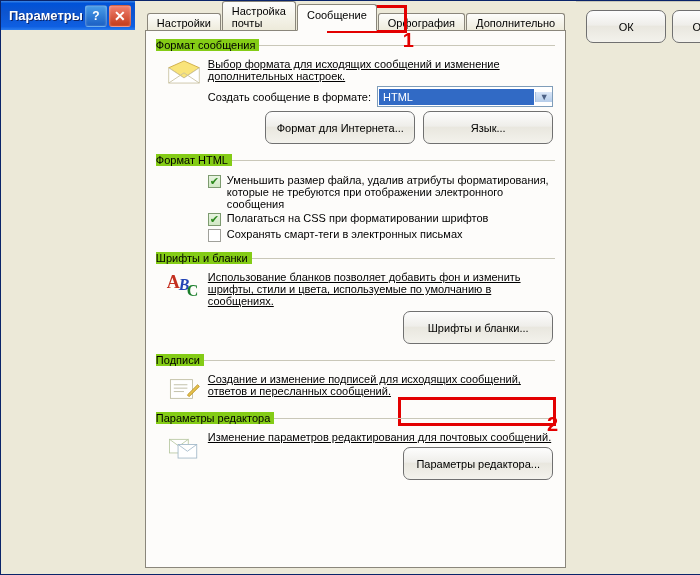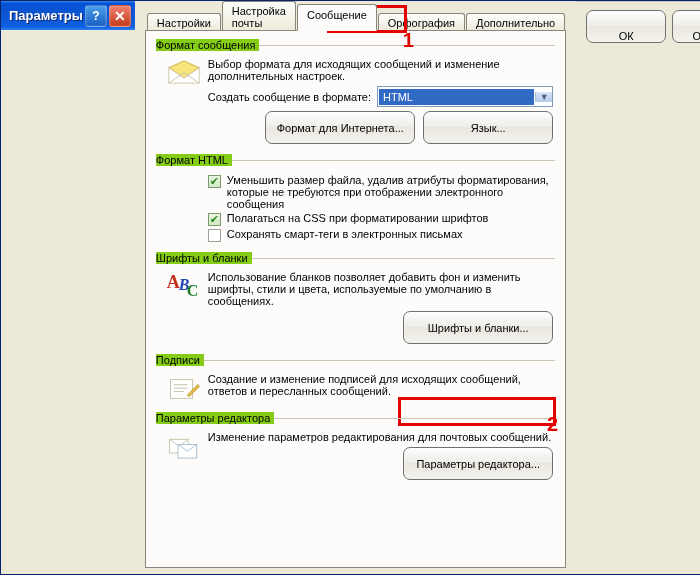--- a/index.html
+++ b/index.html
@@ -110,21 +110,21 @@
     width: 48px;
     flex: 0 0 48px;
     display: flex;
     justify-content: center;
     align-items: flex-start;
     padding-top: 2px;
   }
   .group-content {
     flex: 1;
   }
-  .desc { margin: 1px 0 4px 0; }
+  .desc { margin: 1px 0 4px 0; text-decoration: underline; }
   .row {
     display: flex;
     align-items: center;
     margin: 2px 0;
   }
   .label { margin-right: 6px; }
   .dropdown {
     flex: 1;
     height: 21px;
     border: 1px solid #7f9db9;
@@ -183,21 +183,21 @@
   }
   .checkbox.unchecked { background: #fff; border-color: #a0a09a; color: transparent; }
   .bottom-bar {
     display: flex;
     justify-content: flex-end;
     gap: 6px;
     padding: 8px 10px;
     border-top: 1px solid #c9c7b8;
     background: #ece9d8;
   }
-  .bottom-bar .btn { min-width: 80px; align-items: flex-end; }
+  .bottom-bar .btn { min-width: 80px; }
   .highlight-box {
     position: absolute;
     border: 3px solid #e30000;
     pointer-events: none;
   }
   .annot {
     position: absolute;
     color: #e30000;
     font-weight: bold;
     font-size: 20px;

